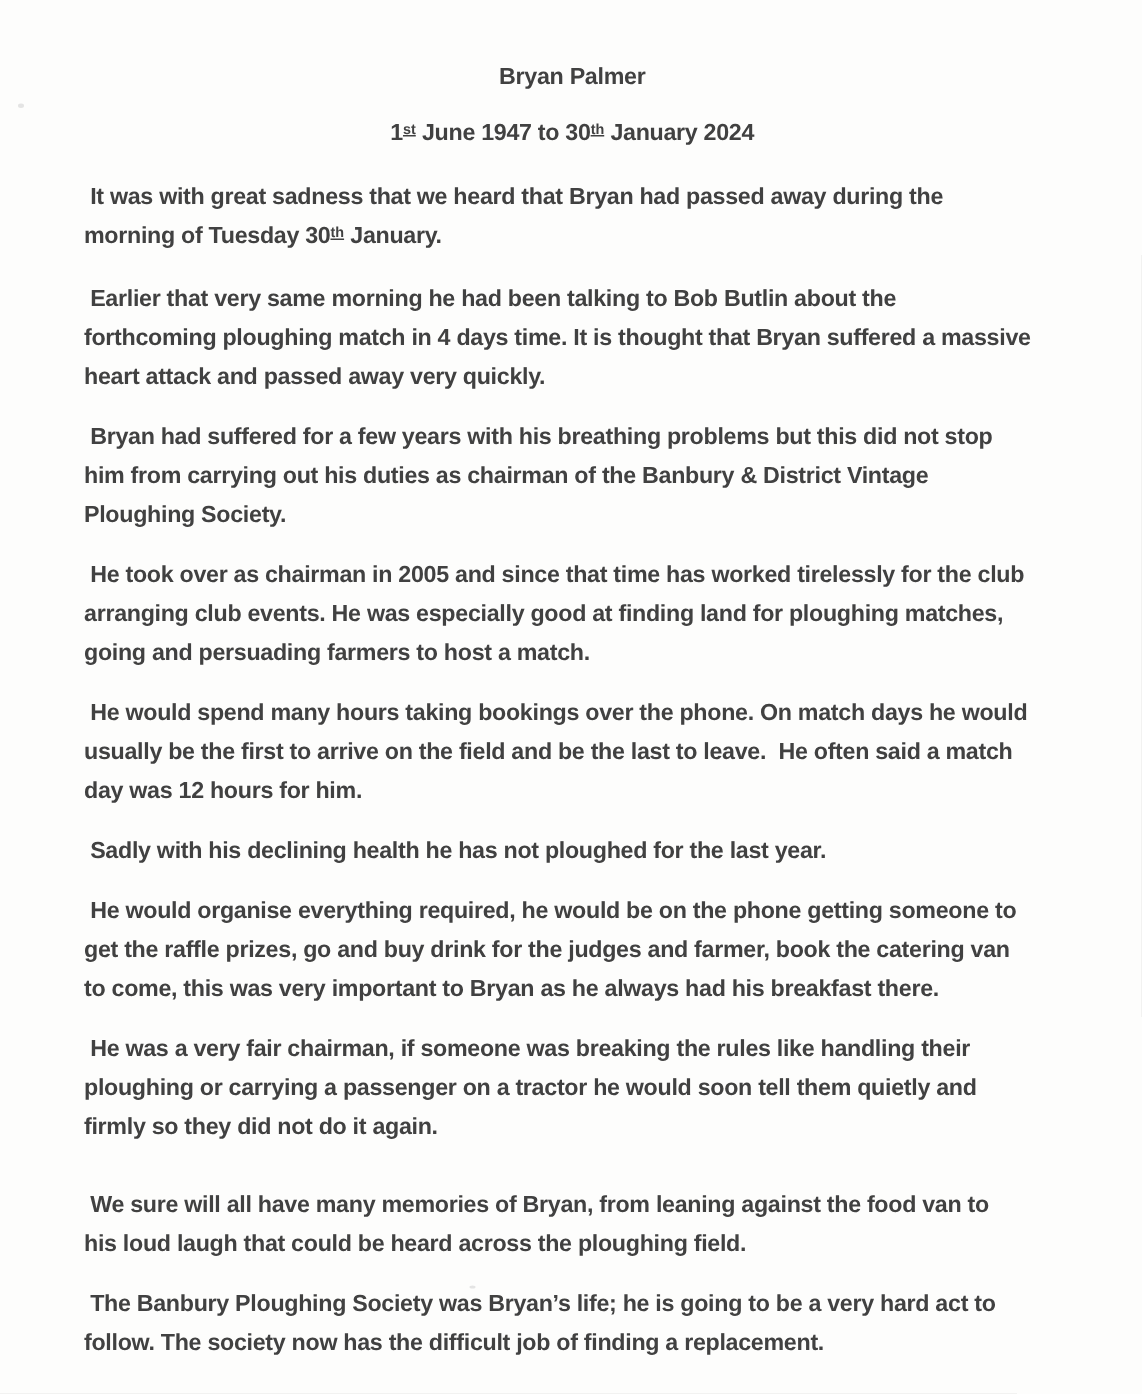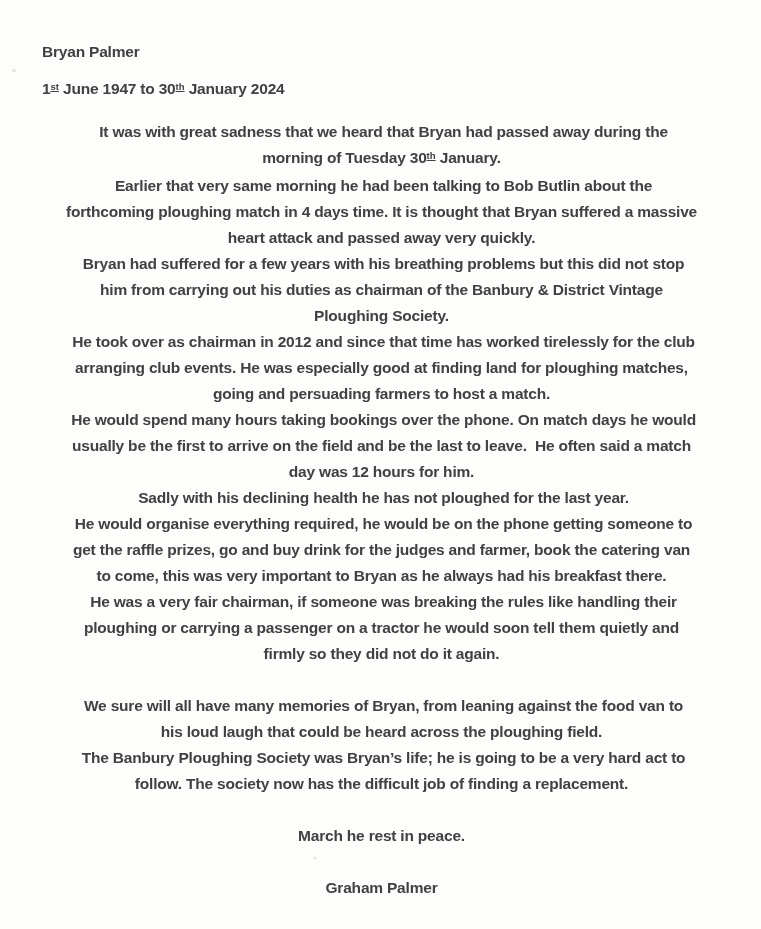--- a/index.html
+++ b/index.html
@@ -18,32 +18,31 @@
     padding: 39px 40px 0 42px;
     font-family: "Liberation Sans", "DejaVu Sans", sans-serif;
     font-weight: 700;
     color: #414141;
     font-size: 15.5px;
     line-height: 26px;
     letter-spacing: -0.2px;
   }
   .doc-title,
   .doc-subtitle {
-    text-align: left;
+    text-align: center;
     white-space: pre;
     margin: 0;
     font-size: 15.5px;
     line-height: 26px;
   }
   .doc-subtitle { margin-top: 11px; }
   .doc-body { margin-top: 15px; }
   .para {
-    margin: 0;
+    margin: 14px;
     white-space: pre;   
-    text-align: center;
   }
   .spaced { margin-top: 26px; }
   sup {
     font-size: 0.62em;
     vertical-align: baseline;
     position: relative;
     top: -0.45em;
     letter-spacing: 0;
     text-decoration: underline;
   }
@@ -70,21 +69,21 @@
 
   <div class="doc-body">
     <p class="para"> It was with great sadness that we heard that Bryan had passed away during the
 morning of Tuesday 30<sup>th</sup> January.</p>
     <p class="para"> Earlier that very same morning he had been talking to Bob Butlin about the
 forthcoming ploughing match in 4 days time. It is thought that Bryan suffered a massive
 heart attack and passed away very quickly.</p>
     <p class="para"> Bryan had suffered for a few years with his breathing problems but this did not stop
 him from carrying out his duties as chairman of the Banbury &amp; District Vintage
 Ploughing Society.</p>
-    <p class="para"> He took over as chairman in 2012 and since that time has worked tirelessly for the club
+    <p class="para"> He took over as chairman in 2005 and since that time has worked tirelessly for the club
 arranging club events. He was especially good at finding land for ploughing matches,
 going and persuading farmers to host a match.</p>
     <p class="para"> He would spend many hours taking bookings over the phone. On match days he would
 usually be the first to arrive on the field and be the last to leave.  He often said a match
 day was 12 hours for him.</p>
     <p class="para"> Sadly with his declining health he has not ploughed for the last year.</p>
     <p class="para"> He would organise everything required, he would be on the phone getting someone to
 get the raffle prizes, go and buy drink for the judges and farmer, book the catering van
 to come, this was very important to Bryan as he always had his breakfast there.</p>
     <p class="para"> He was a very fair chairman, if someone was breaking the rules like handling their

